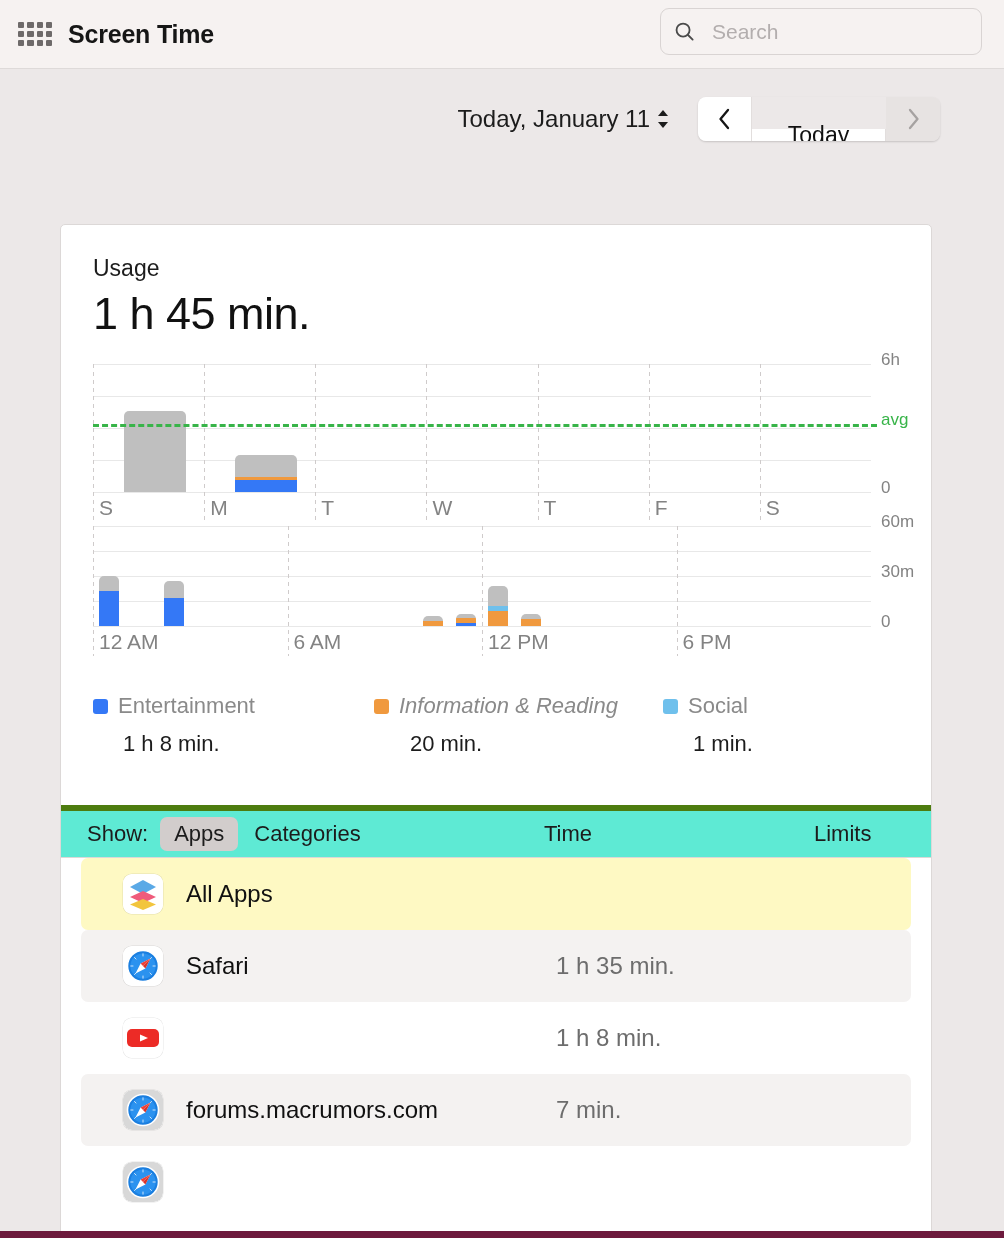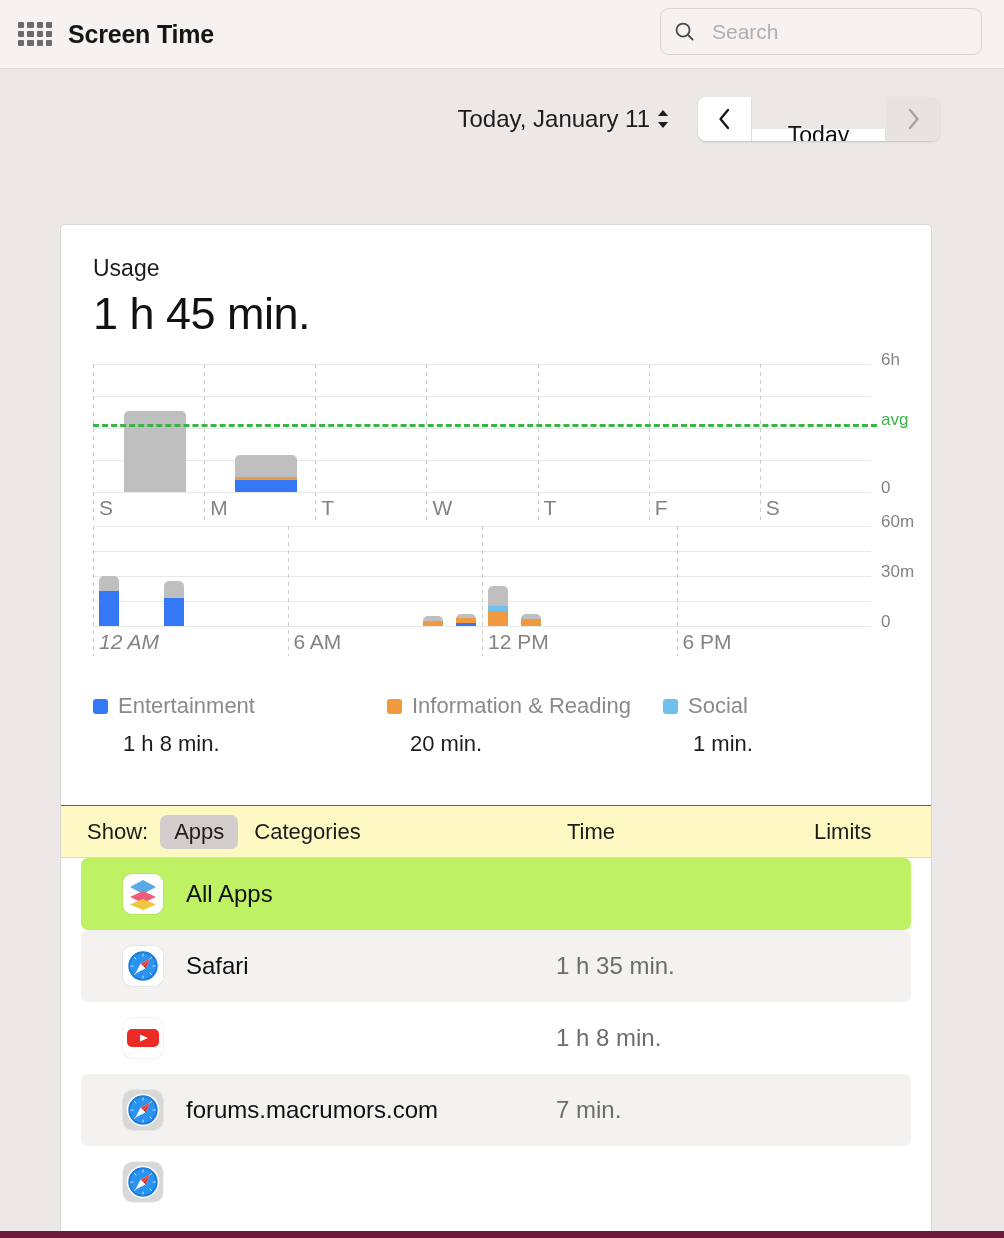--- a/index.html
+++ b/index.html
@@ -87,35 +87,35 @@
   .legend { position: absolute; left: 32px; top: 468px; width: 810px; }
   .legend-row { display: flex; }
   .legend-item { display: flex; align-items: center; }
   .sw { width: 15px; height: 15px; border-radius: 3px; flex: 0 0 auto; }
   .legend-name { font-size: 22px; color: #8a8a8a; margin-left: 10px; white-space: nowrap; }
   .legend-time { font-size: 22px; color: #1c1c1c; }
 
   
   .showbar {
     position: absolute; left: 0; top: 580px; width: 100%; height: 53px;
-    background: #fef9c3; border-top: 1px solid #4d7c0f; border-bottom: 1px solid #dcd8d7;
+    background: #5eead4; border-top: 6px solid #4d7c0f; border-bottom: 1px solid #dcd8d7;
     display: flex; align-items: center;
   }
   .showbar .lbl { font-size: 22px; color: #1c1c1c; margin-left: 26px; }
   .pill { font-size: 22px; color: #1c1c1c; background: #d2cdcc;
           padding: 4px 14px; border-radius: 7px; margin-left: 12px; }
   .plain { font-size: 22px; color: #1c1c1c; margin-left: 16px; }
-  .col-time { position: absolute; left: 506px; font-size: 22px; color: #1c1c1c; }
+  .col-time { position: absolute; left: 483px; font-size: 22px; color: #1c1c1c; }
   .col-limits { position: absolute; left: 753px; font-size: 22px; color: #1c1c1c; }
 
   
   .applist { position: absolute; left: 0; top: 633px; width: 100%; }
   .app-row { display: flex; align-items: center; height: 72px;
              margin: 0 20px; border-radius: 7px; padding-left: 42px; position: relative; }
-  .app-row.selected { background: #bef264; }
+  .app-row.selected { background: #fef9c3; }
   .app-row.alt { background: #f4f2f1; }
   .app-icon { width: 40px; height: 40px; border-radius: 9px; flex: 0 0 auto;
               display:flex; align-items:center; justify-content:center;
               background:#fff; box-shadow: 0 0 0 .5px rgba(0,0,0,.10); overflow:hidden; }
   .app-name { font-size: 24px; color: #111; margin-left: 23px; white-space: nowrap; }
   .app-time { position: absolute; left: 475px; font-size: 24px; color: #6d6d6d; }
 
   
   .footer { position: absolute; left: 0; bottom: 0; width: 100%; height: 122px; }
   .updated { position: absolute; right: 105px; top: 38px; font-size: 22px; color: #6d6a6a; }
@@ -257,34 +257,34 @@
               <div class="seg-part" style="background: rgb(240, 153, 62); height: 37.5%;"></div>
             </div>
             <div class="bar" style="width: 20px; left: 427.625px; height: 11.6667px; top: 88.3333px;">
               <div class="seg-part" style="background: rgb(191, 191, 191); height: 42.8571%;"></div>
               <div class="seg-part" style="background: rgb(240, 153, 62); height: 57.1429%;"></div>
             </div>
           </div>
           <div class="ylabel" style="left: 820px; top: -14px;">60m</div>
           <div class="ylabel" style="left: 820px; top: 36px;">30m</div>
           <div class="ylabel" style="left: 820px; top: 86px;">0</div>
-          <div class="axlabel" style="left: 38px; top: 104px; font-style: italic;">12 AM</div>
+          <div class="axlabel" style="left: 38px; top: 104px;">12 AM</div>
           <div class="axlabel" style="left: 232.5px; top: 104px;">6 AM</div>
           <div class="axlabel" style="left: 427px; top: 104px;">12 PM</div>
           <div class="axlabel" style="left: 621.5px; top: 104px;">6 PM</div>
         </div>
     </div>
 
     <div class="legend" id="legend">
         <div class="legend-row" style="position: relative; height: 24px;">
           <div class="legend-item" style="position: absolute; left: 0px;">
             <span class="sw" style="background: rgb(52, 120, 246);"></span>
             <span class="legend-name">Entertainment</span>
           </div>
-          <div class="legend-item" style="position: absolute; left: 294px;">
+          <div class="legend-item" style="position: absolute; left: 281px; font-style: italic;">
             <span class="sw" style="background: rgb(240, 153, 62);"></span>
             <span class="legend-name">Information &amp; Reading</span>
           </div>
           <div class="legend-item" style="position: absolute; left: 570px;">
             <span class="sw" style="background: rgb(111, 192, 236);"></span>
             <span class="legend-name">Social</span>
           </div>
         </div>
         <div class="legend-row" style="margin-top: 14px; position: relative; height: 28px;">
           <div class="legend-time" style="position: absolute; left: 30px;">1 h 8 min.</div>

